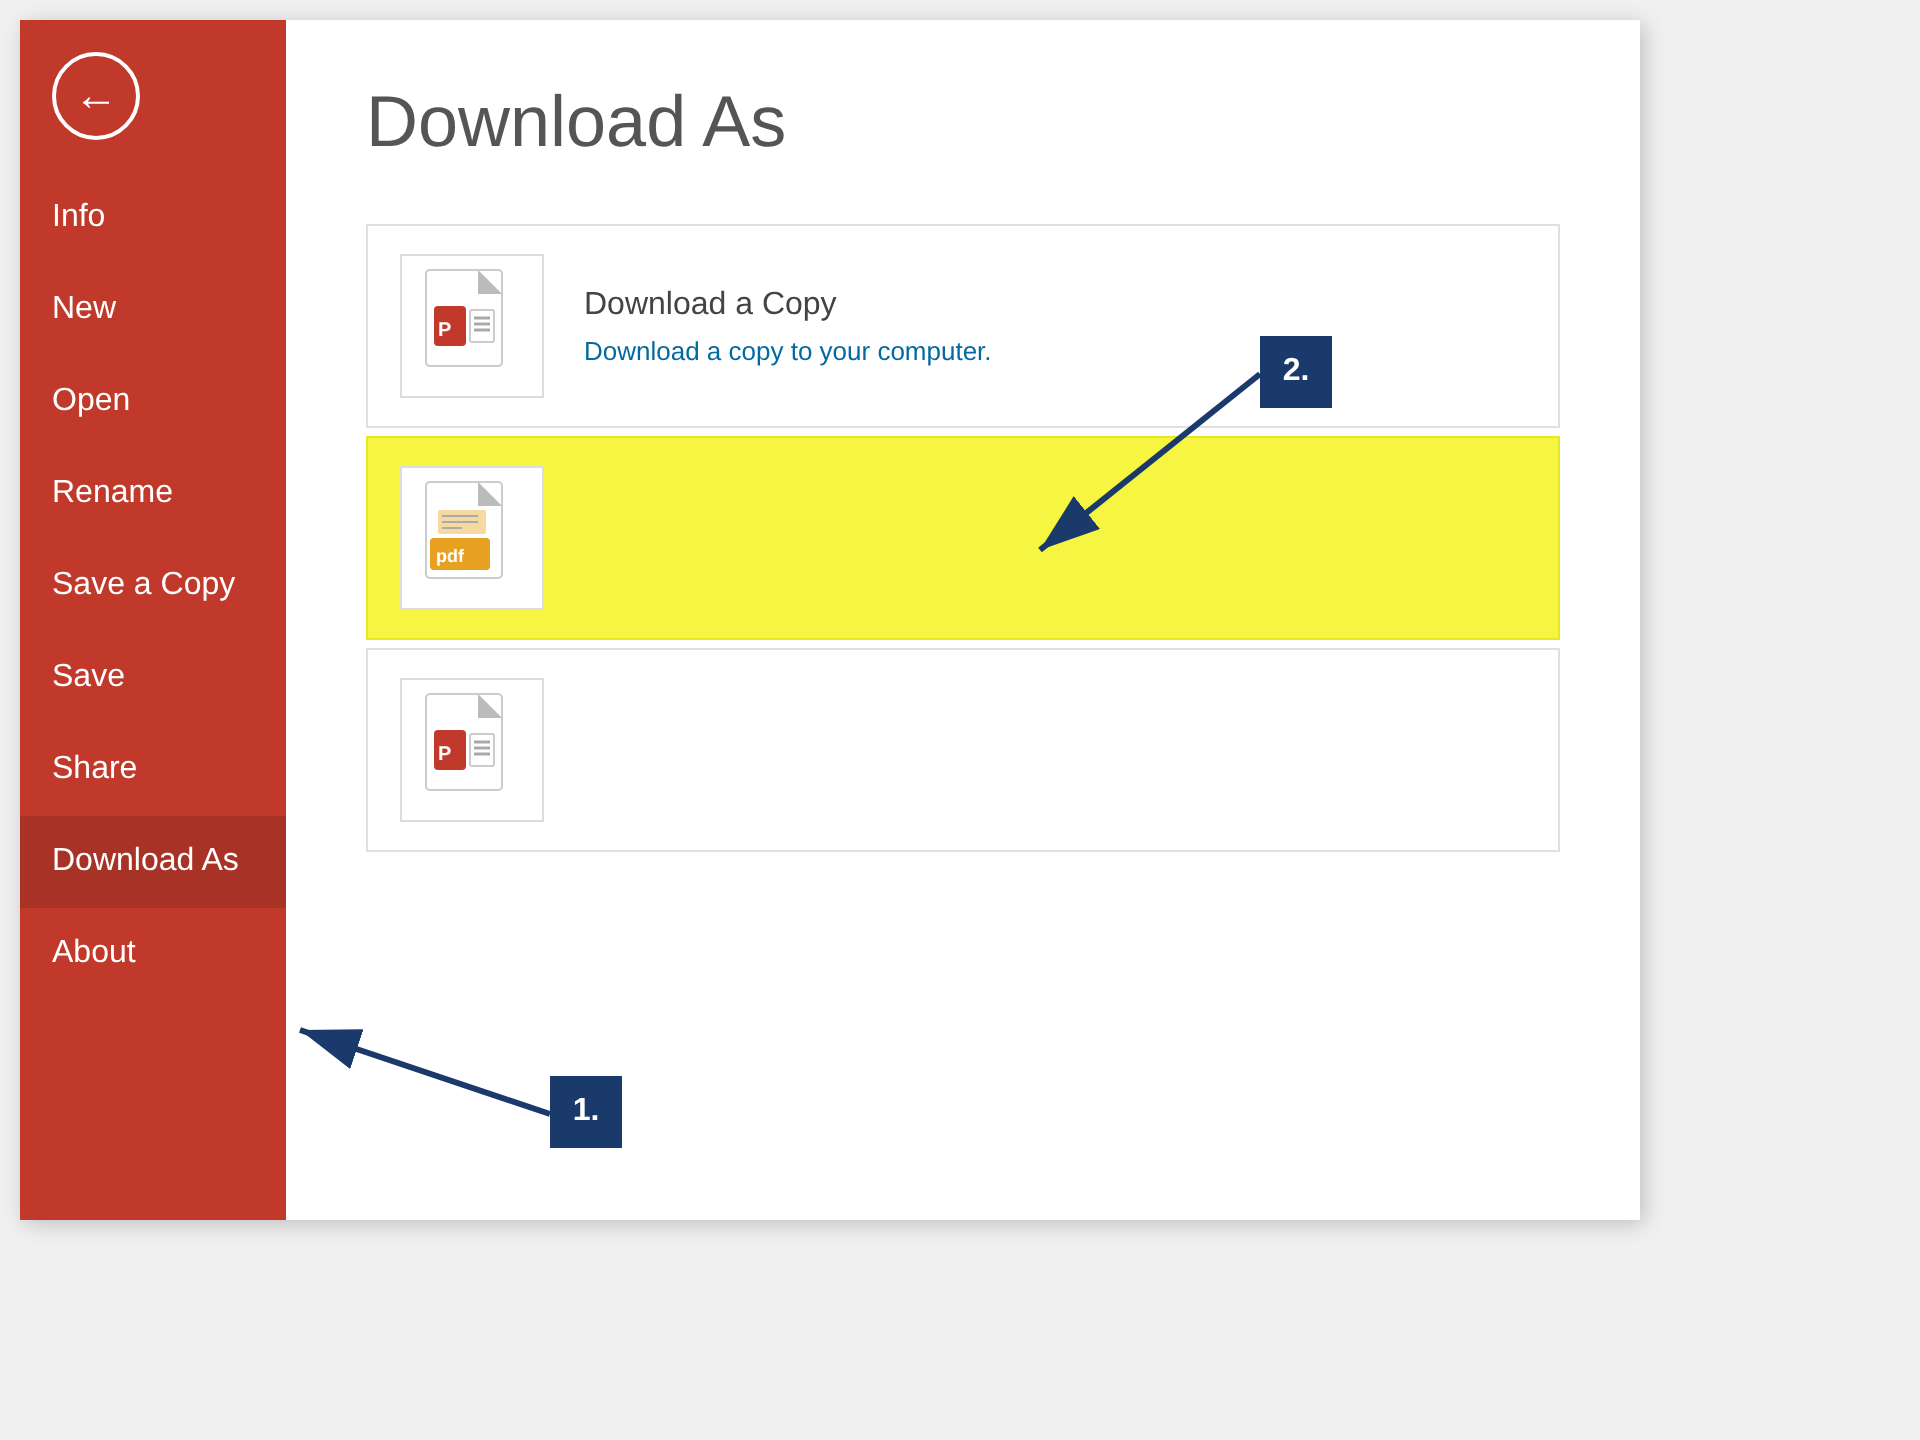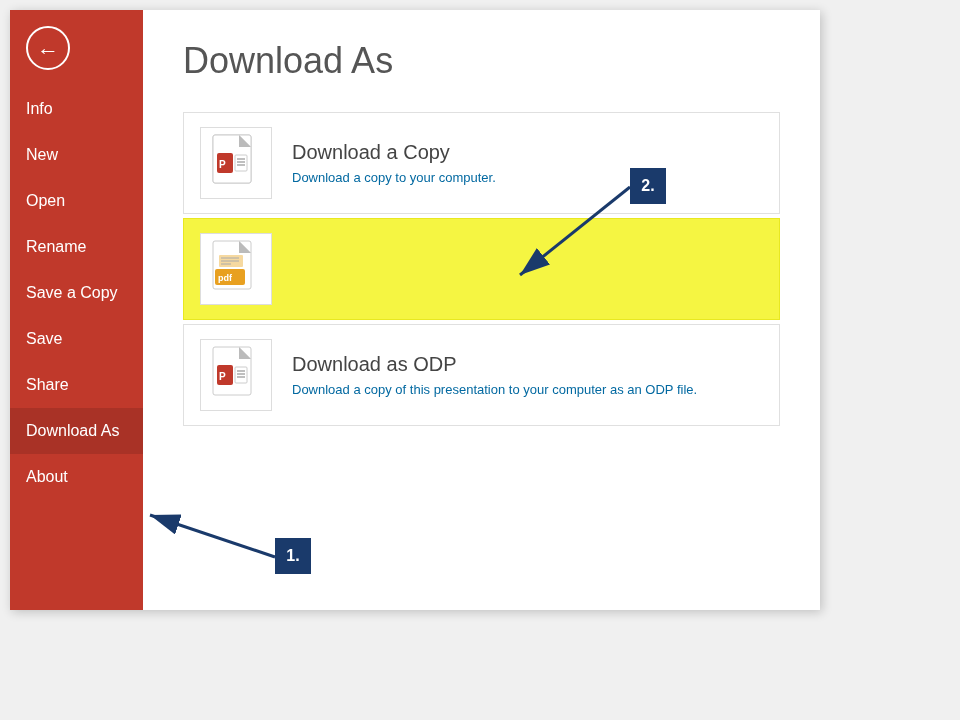--- a/index.html
+++ b/index.html
@@ -104,21 +104,21 @@
       flex-shrink: 0;
       margin-right: 20px;
     }
 
     .icon-box svg {
       width: 50px;
       height: 60px;
     }
 
     .option-text h3 {
-      font-size: 20px;
+      font-size: 16px;
       font-weight: 400;
       color: #444;
       margin-bottom: 6px;
     }
 
     .option-text p {
       font-size: 13px;
       color: #0369a1;
     }
 
@@ -241,24 +241,20 @@
           <polygon points="28,2 40,14 40,14 28,14" fill="#e0e0e0"></polygon>
           <polygon points="28,2 28,14 40,14" fill="#bbb"></polygon>
           <rect x="6" y="20" width="16" height="20" rx="2" fill="#c0392b"></rect>
           <text x="8" y="35" font-size="10" fill="white" font-weight="bold">P</text>
           <rect x="24" y="22" width="12" height="16" rx="1" fill="white" stroke="#ccc"></rect>
           <line x1="26" y1="26" x2="34" y2="26" stroke="#aaa" stroke-width="1.5"></line>
           <line x1="26" y1="29" x2="34" y2="29" stroke="#aaa" stroke-width="1.5"></line>
           <line x1="26" y1="32" x2="34" y2="32" stroke="#aaa" stroke-width="1.5"></line>
         </svg>
       </div>
-      <div class="option-text">
-        <h3>Download as ODP</h3>
-        <p>Download a copy of this presentation to your computer as an ODP file.</p>
-      </div>
     </div>
   </div>
 </div>
 
 <div class="annotations">
 
   <svg width="810" height="600" style="position:absolute;top:0;left:0;">
 
     <defs>
       <marker id="arrowhead1" markerWidth="10" markerHeight="7" refX="10" refY="3.5" orient="auto">

